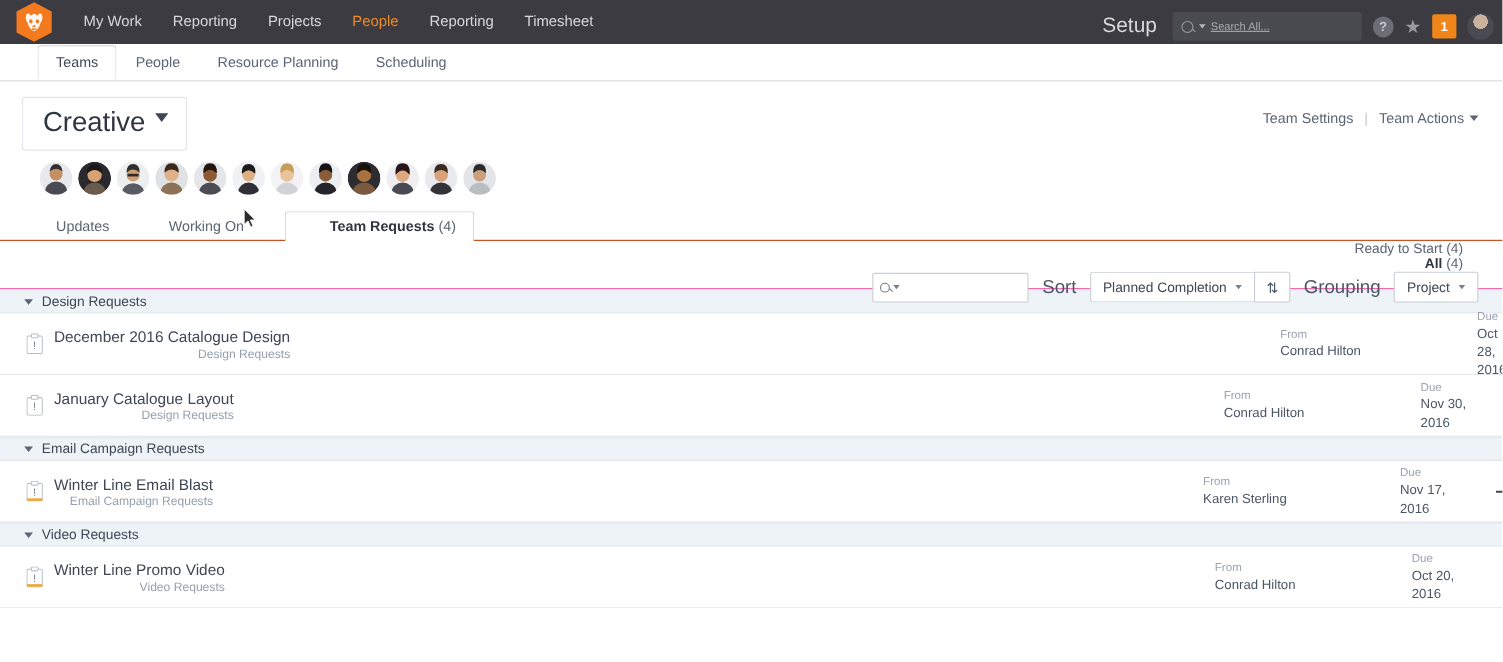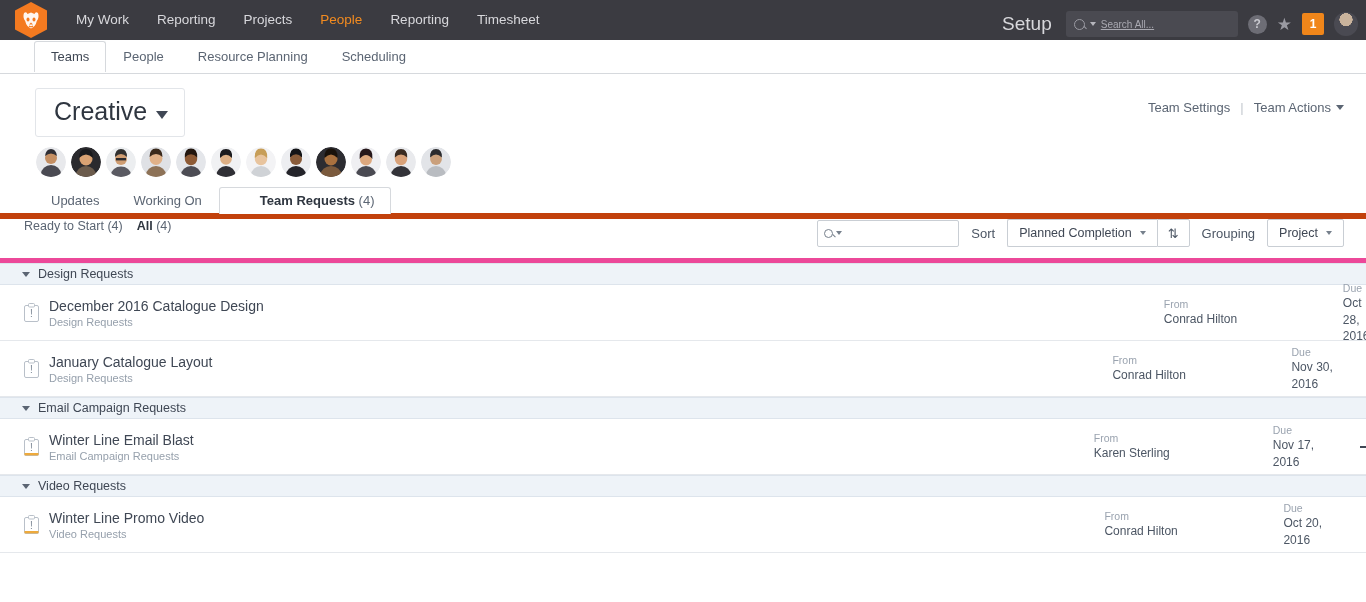--- a/index.html
+++ b/index.html
@@ -114,25 +114,25 @@
   .mtab.active {
     background: #fff;
     border-color: #d6d9dd;
     border-radius: 3px 3px 0 0;
     color: #3f4754;
   }
 
   
   .teamhead { padding: 14px 0 0 0; position: relative; }
   .team-pill {
-    display: inline-flex; align-items: center; gap: 9px;
+    display: inline-flex; align-items: flex-start; gap: 9px;
     border: 1px solid #e2e5e9;
     border-radius: 3px;
     padding: 8px 16px 10px 18px;
-    margin-left: 35px;
+    margin-left: 20px;
     cursor: pointer;
   }
   .team-name { font-size: 25px; color: #2f3640; font-weight: normal; }
   .caret-lg {
     width: 0; height: 0;
     border-left: 6px solid transparent;
     border-right: 6px solid transparent;
     border-top: 8px solid #3f4754;
     margin-top: 6px;
   }
@@ -159,45 +159,47 @@
 
   .cursor-arrow {
     position: absolute; left: 222px; top: 116px;
     width: 12px; height: 18px; pointer-events: none;
   }
 
   
   .subtabs {
     margin-top: 16px;
     height: 26px;
-    border-bottom: 6px solid #c2410c;
+    border-bottom: 1px solid #c2410c;
     display: flex; align-items: flex-end;
     padding-left: 34px;
+    gap: 20px;
   }
   .stab {
     font-size: 13px; color: #5b6573;
     padding: 5px 16px 6px;
     cursor: pointer;
     border: 1px solid transparent; border-bottom: none;
     position: relative; top: 1px;
     white-space: nowrap;
   }
   .stab.active {
     background: #fff; border-color: #d6d9dd;
     border-radius: 3px 3px 0 0;
     color: #2f3640; font-weight: bold; padding-left: 40px;
   }
   .stab.active .cnt { font-weight: normal; color: #5b6573; }
 
   
   .filterbar {
     height: 44px;
-    display: flex; align-items: flex-start;
+    display: flex; align-items: flex-end;
     padding: 0 22px 0 24px;
-    border-bottom: 5px solid #ec4899;
+    border-bottom: 1px solid #ec4899;
+    flex-direction: column;
   }
   .filt { font-size: 12.5px; color: #5b6573; cursor: pointer; margin-right: 14px; }
   .filt.active { font-weight: bold; color: #2f3640; }
   .filt .cnt { font-weight: normal; color: #5b6573; }
   .fb-right { margin-left: auto; display: flex; align-items: center; gap: 12px; }
 
   .srch-field {
     width: 142px; height: 27px;
     border: 1px solid #c9ced4; border-radius: 2px;
     display: flex; align-items: center; padding: 0 6px; gap: 3px;
@@ -209,21 +211,21 @@
   }
   .srch-field .mag2::after {
     content: ""; position: absolute; width: 3.5px; height: 1.3px;
     background: #76808c; transform: rotate(45deg); right: -3px; bottom: 0;
   }
   .caret-xs {
     width: 0; height: 0; flex: none;
     border-left: 3px solid transparent; border-right: 3px solid transparent;
     border-top: 4px solid #76808c;
   }
-  .lbl-sm { font-size: 13px; color: #4c5664; }
+  .lbl-sm { font-size: 17px; color: #4c5664; }
 
   .dd-group { display: flex; }
   .dd {
     height: 28px;
     border: 1px solid #c9ced4;
     background: #fff;
     display: flex; align-items: center;
     padding: 0 11px; gap: 8px;
     font-size: 12.5px; color: #3f4754;
     cursor: pointer; border-radius: 2px;
@@ -256,21 +258,21 @@
     height: 56px;
     display: flex; align-items: center;
     border-bottom: 1px solid #e5e8ec;
     padding: 0 22px 0 24px;
     background: #fff;
   }
   .clip {
     width: 15px; height: 19px; flex: none;
     position: relative; margin-right: 10px;
   }
-  .req-texts { display: flex; flex-direction: column; gap: 2px; }
+  .req-texts { display: flex; flex-direction: column; gap: 2px; text-align: right; }
   .req-title { font-size: 14px; color: #3f4754; cursor: pointer; }
   .req-sub { font-size: 11px; color: #96a0ac; }
 
   .meta-from { position: absolute; left: 900px; }
   .meta-due  { position: absolute; left: 1079px; }
   .meta-lbl { font-size: 10.5px; color: #9aa3af; line-height: 1.35; }
   .meta-val { font-size: 12px; color: #4c5664; line-height: 1.35; }
   .row-inner { position: relative; flex: 1; height: 56px; display: flex; align-items: center; }
 
   .assign-ic { position: absolute; left: 1166px; width: 26px; height: 18px; cursor: pointer; }

